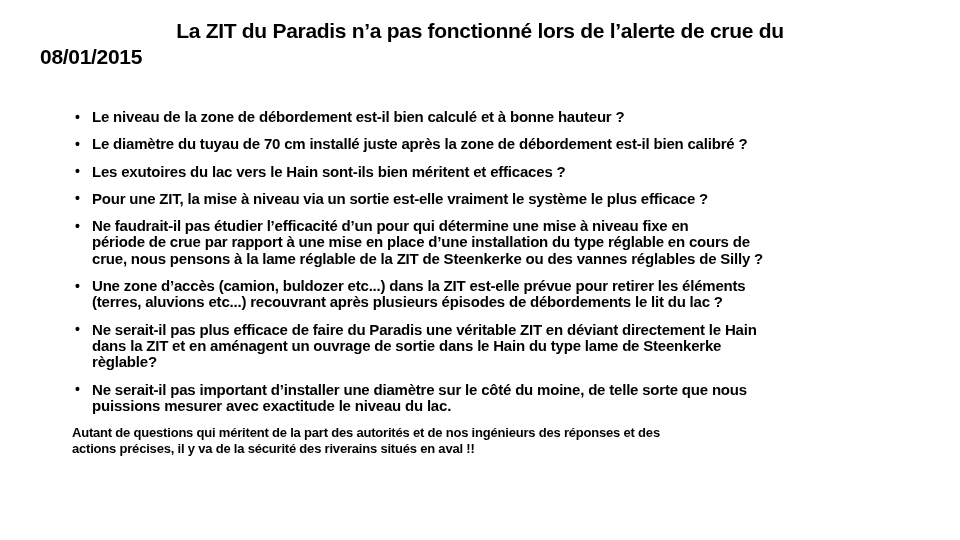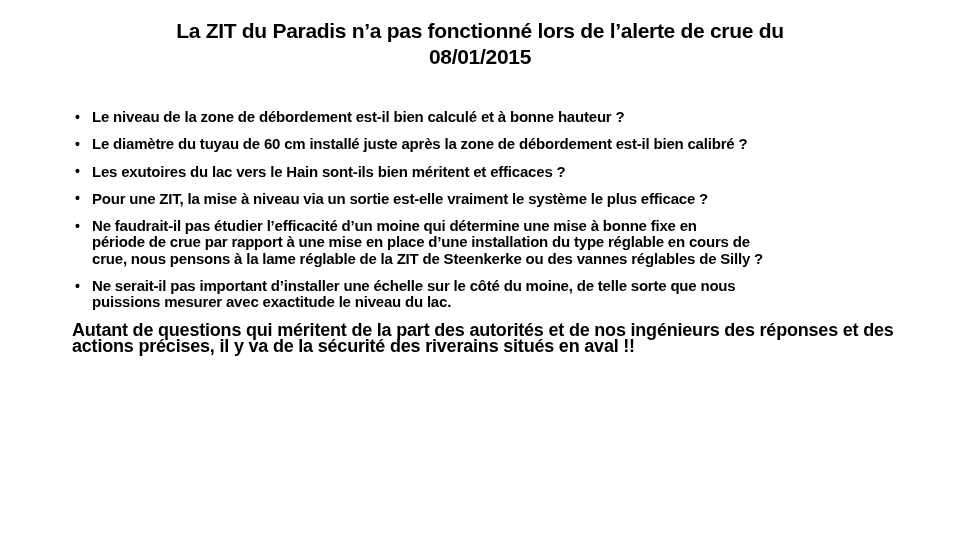--- a/index.html
+++ b/index.html
@@ -24,21 +24,20 @@
   }
   .title {
     margin: 18px 40px 0 40px;
     text-align: center;
     font-size: 21px;
     line-height: 26px;
     letter-spacing: -0.3px;
   }
   .title-line2 {
     display: flex;
-    justify-content: center;
     gap: 100px;
   }
   .bullets {
     list-style: none;
     margin: 39px 18px 0 72px;
     padding: 0;
     font-size: 15px;
     line-height: 16.3px;
     letter-spacing: -0.2px;
   }
@@ -51,46 +50,51 @@
   }
   .bullets li::before {
     content: "\2022";
     position: absolute;
     left: 3px;
     top: -0.5px;
     font-size: 14px;
   }
   .closing {
     margin: 0 18px 0 72px;
-    font-size: 18px;
+    font-size: 13px;
     line-height: 16.3px;
     letter-spacing: -0.2px;
     white-space: pre-line;
   }
 </style>
 </head>
 <body>
 
 <div class="slide">
 
   <div class="title">
     <div>La ZIT du Paradis n’a pas fonctionné lors de l’alerte de crue du</div>
     <div class="title-line2">
       <span>08/01/2015</span>
     </div>
   </div>
 
   <ul class="bullets">
     <li>Le niveau de la zone de débordement est-il bien calculé et à bonne hauteur ?</li>
-    <li>Le diamètre du tuyau de 60 cm installé juste après la zone de débordement est-il bien calibré ?</li>
+    <li>Le diamètre du tuyau de 70 cm installé juste après la zone de débordement est-il bien calibré ?</li>
     <li>Les exutoires du lac vers le Hain sont-ils bien méritent et efficaces ?</li>
     <li>Pour une ZIT, la mise à niveau via un sortie est-elle vraiment le système le plus efficace ?</li>
-    <li>Ne faudrait-il pas étudier l’efficacité d’un moine qui détermine une mise à bonne fixe en
+    <li>Ne faudrait-il pas étudier l’efficacité d’un pour qui détermine une mise à niveau fixe en
 période de crue par rapport à une mise en place d’une installation du type réglable en cours de
 crue, nous pensons à la lame réglable de la ZIT de Steenkerke ou des vannes réglables de Silly ?</li>
-    <li>Ne serait-il pas important d’installer une échelle sur le côté du moine, de telle sorte que nous
+    <li>Une zone d’accès (camion, buldozer etc...) dans la ZIT est-elle prévue pour retirer les éléments
+(terres, aluvions etc...) recouvrant après plusieurs épisodes de débordements le lit du lac ?</li>
+    <li>Ne serait-il pas plus efficace de faire du Paradis une véritable ZIT en déviant directement le Hain
+dans la ZIT et en aménagent un ouvrage de sortie dans le Hain du type lame de Steenkerke
+règlable?</li>
+    <li>Ne serait-il pas important d’installer une diamètre sur le côté du moine, de telle sorte que nous
 puissions mesurer avec exactitude le niveau du lac.</li>
   </ul>
 
   <p class="closing">Autant de questions qui méritent de la part des autorités et de nos ingénieurs des réponses et des
 actions précises, il y va de la sécurité des riverains situés en aval !!</p>
 
 </div>
 
 </body></html>

